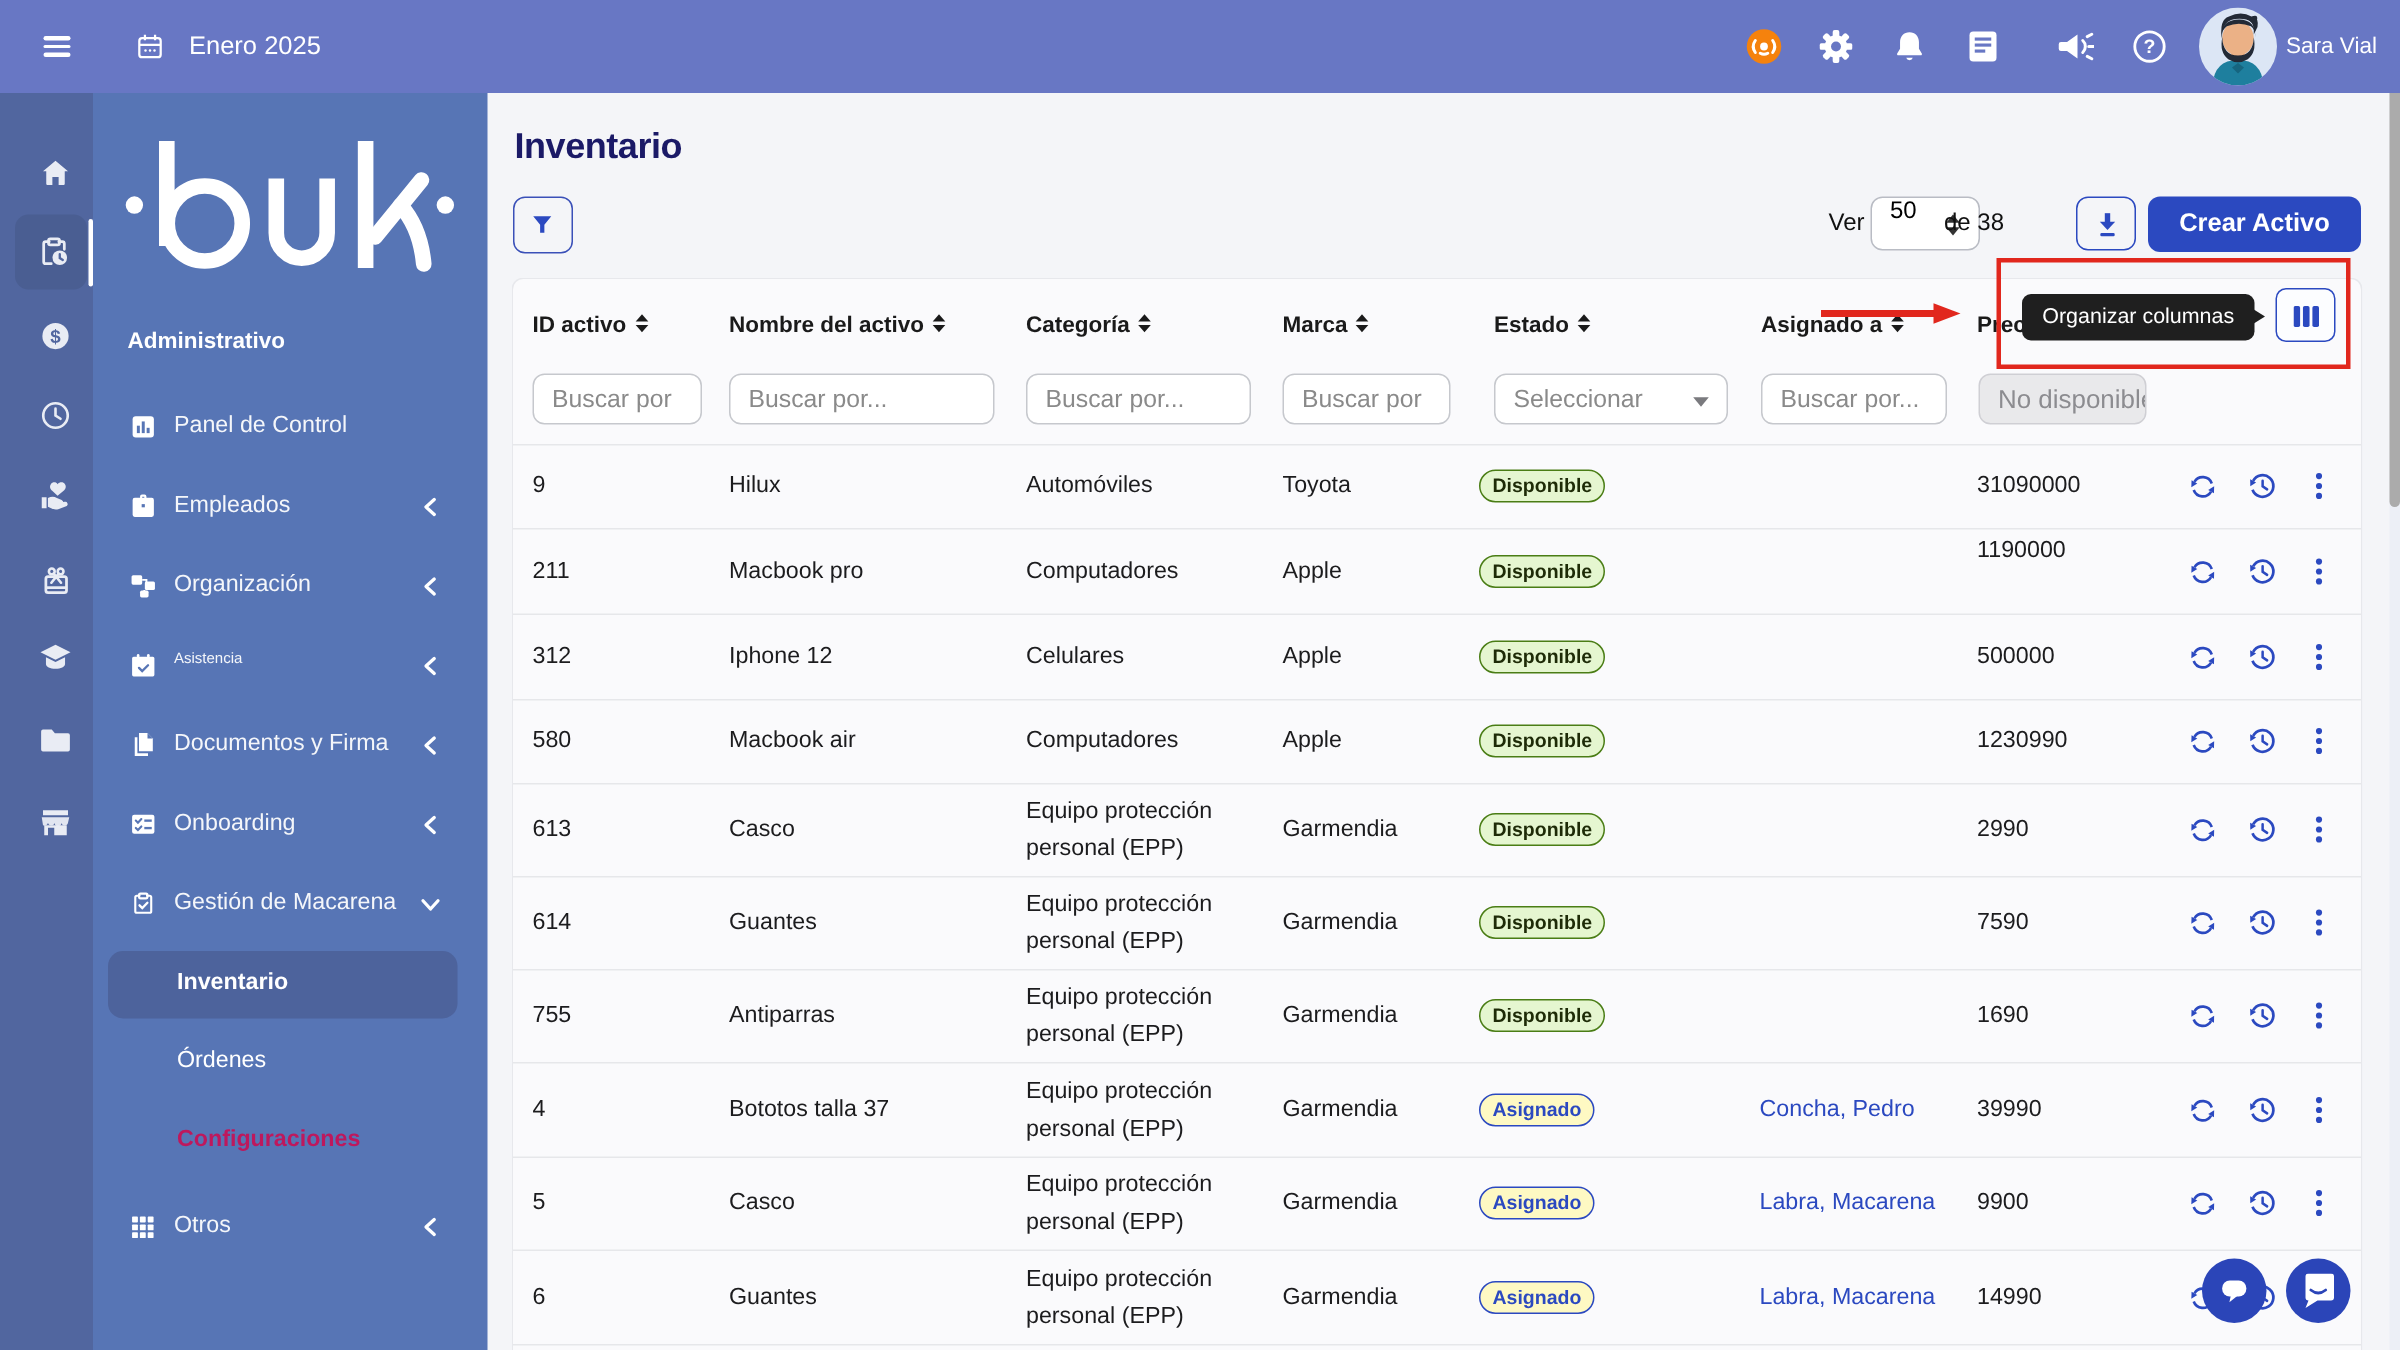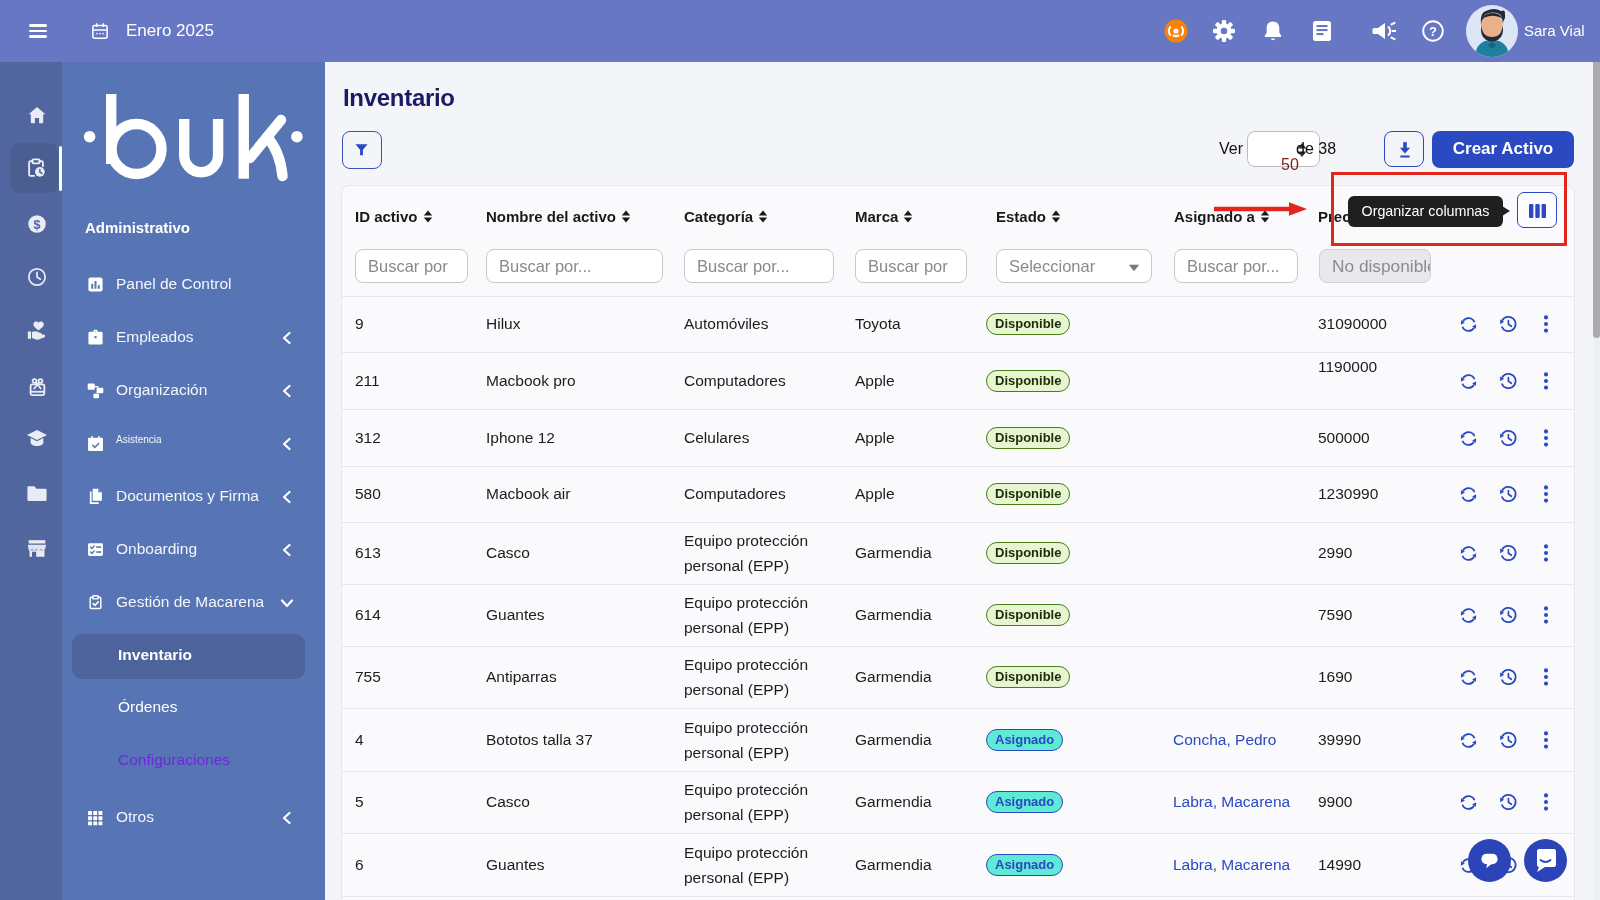--- a/index.html
+++ b/index.html
@@ -19,35 +19,35 @@
 #panel { position:absolute; left:62px; top:62px; width:263px; height:838px; background:#5775B5; z-index:20; }
 #stripActive { position:absolute; left:10px; top:143px; width:48px; height:50px; background:#4A5E92; border-radius:9px; }
 #stripBar { position:absolute; left:58.5px; top:146px; width:3.5px; height:45px; background:#fff; border-radius:2px; }
 #admtxt { position:absolute; left:85px; top:219px; color:#fff; font-size:15px; font-weight:bold; z-index:21; }
 #invActive { position:absolute; left:72px; top:634px; width:233px; height:45px; background:#4D639C; border-radius:10px; z-index:20; }
 
 #title { position:absolute; left:343px; top:84px; font-size:24px; font-weight:bold; color:#1B1A67; letter-spacing:-0.3px; z-index:1;}
 #filterbtn { position:absolute; left:342px; top:131px; width:40px; height:38px; border:1.6px solid #3A50B8; border-radius:8px; z-index:1;}
 #vertxt { position:absolute; left:1219px; top:140px; font-size:16px; color:#111; z-index:1;}
 #sel50 { position:absolute; left:1247px; top:131px; width:73px; height:36px; background:#fff; border:1px solid #B9BCC4; border-radius:8px; z-index:1;}
-#sel50 span { position:absolute; left:12px; top:24px; font-size:16px; color:#7f1d1d;margin-left:21px; }
+#sel50 span { position:absolute; left:12px; top:0; font-size:16px; color:#000000; }
 #de38 { position:absolute; left:1296px; top:140px; font-size:16px; color:#111; z-index:1;}
 #dlbtn { position:absolute; left:1384px; top:131px; width:40px; height:36px; border:1.6px solid #2B49C0; border-radius:8px; z-index:1;}
 #crearbtn { position:absolute; left:1432px; top:131px; width:142px; height:37px; background:#2B49C0; border-radius:8px; color:#fff; font-size:17px; font-weight:bold; text-align:center; line-height:36px; z-index:1;}
 #card { position:absolute; left:341px; top:185px; width:1234px; height:715px; background:#FAFAFC; border:1px solid #E7E8EC; border-bottom:none; border-radius:8px 8px 0 0; }
 
 .th { position:absolute; top:208px; font-size:15px; font-weight:bold; color:#1A1A1A; white-space:nowrap; z-index:2; }
 .sorti { display:inline-block; vertical-align:-1px; margin-left:5px; }
 .finput { position:absolute; top:249px; height:34px; background:#fff; border:1px solid #C6C8CD; border-radius:8px; font-size:16.5px; color:#8a8a8a; line-height:32px; padding-left:12px; white-space:nowrap; overflow:hidden; z-index:2; }
 .row-border { position:absolute; left:342px; width:1232px; height:1px; background:#E6E7EA; }
 .cell { position:absolute; font-size:15.5px; color:#1C1C1E; white-space:nowrap; z-index:2; }
 .cellwrap { position:absolute; font-size:15.5px; color:#1C1C1E; width:170px; line-height:25px; z-index:2; }
 .pill { position:absolute; height:22px; border-radius:12px; font-size:13px; font-weight:bold; line-height:20px; padding:0 8px; z-index:2; }
 .pill.green { background:#E5F6D0; border:1.5px solid #4A7D15; color:#1E2B07; }
-.pill.blue { background:#5eead4; border:1.5px solid #2B49C0; color:#2B49C0; }
+.pill.blue { background:#fef9c3; border:1.5px solid #2B49C0; color:#2B49C0; }
 .alink { position:absolute; font-size:15.5px; color:#2B49C0; white-space:nowrap; z-index:2; }
 
 #tooltip { position:absolute; left:1348px; top:196px; width:155px; height:31px; background:#1F1F1F; border-radius:6px; color:#fff; font-size:14.3px; text-align:center; line-height:30px; z-index:6; }
 #tooltip:after { content:""; position:absolute; right:-7px; top:10px; border-top:5.5px solid transparent; border-bottom:5.5px solid transparent; border-left:8px solid #1F1F1F; }
 #colbtn { position:absolute; left:1517px; top:192px; width:40px; height:36px; background:#FCFDFF; border:1.6px solid #2B49C0; border-radius:7px; z-index:5; }
 #redrect { position:absolute; left:1331px; top:172px; width:236px; height:74px; border:3.5px solid #E1271D; z-index:7; }
 
 .fab { position:absolute; width:43px; height:43px; border-radius:50%; background:#2B45B8; z-index:8; }
 #sbtrack { position:absolute; left:1593px; top:62px; width:7px; height:838px; background:#ECEFF6; z-index:40; }
 #sbthumb { position:absolute; left:0px; top:0px; width:7px; height:276px; background:#ABABAB; border-radius:0 0 4px 4px; }
@@ -273,21 +273,21 @@
 <path fill="none" stroke="#fff" stroke-width="2" stroke-linecap="round" d="M15.5 4.5 H18 a1.5 1.5 0 0 1 1.5 1.5 v13 a1.5 1.5 0 0 1 -1.5 1.5 H6 A1.5 1.5 0 0 1 4.5 19 V6 A1.5 1.5 0 0 1 6 4.5 h2.5"></path>
 <rect x="8" y="2.5" width="8" height="4.4" rx="1.4" fill="none" stroke="#fff" stroke-width="2"></rect>
 <path d="M8.5 13.5 l2.6 2.6 l4.8-5" stroke="#fff" stroke-width="2.2" fill="none" stroke-linecap="round"></path>
 </svg>
     <div class="abs" style="left:116px;top:593px;font-size:15.5px;font-weight:500;color:#F4F6FA;white-space:nowrap;z-index:21">Gestión de Macarena</div>
     <svg class="abs" style="left:280px;top:596px" width="14" height="14" viewBox="0 0 14 14">
 <path d="M2 4.5 L7 10 L12 4.5" stroke="#fff" stroke-width="2.2" fill="none" stroke-linecap="round" stroke-linejoin="round"></path>
 </svg>
     <div class="abs" style="left:118px;top:646px;font-size:15.5px;font-weight:bold;color:#FFFFFF;white-space:nowrap;z-index:21">Inventario</div>
     <div class="abs" style="left:118px;top:698px;font-size:15.5px;font-weight:500;color:#FFFFFF;white-space:nowrap;z-index:21">Órdenes</div>
-    <div class="abs" style="left:118px;top:751px;font-size:15.5px;font-weight:400;color:#6d28d9;white-space:nowrap;z-index:21">Configuraciones</div>
+    <div class="abs" style="left:118px;top:751px;font-size:15.5px;font-weight:700;color:#be185d;white-space:nowrap;z-index:21">Configuraciones</div>
     <svg class="abs" style="left:87px;top:810px" width="16" height="16" viewBox="0 0 23 23">
       <rect x="1.5" y="1.5" width="5.6" height="5.6" rx="0.8" fill="#fff"></rect>
       <rect x="9.0" y="1.5" width="5.6" height="5.6" rx="0.8" fill="#fff"></rect>
       <rect x="16.5" y="1.5" width="5.6" height="5.6" rx="0.8" fill="#fff"></rect>
       <rect x="1.5" y="9.0" width="5.6" height="5.6" rx="0.8" fill="#fff"></rect>
       <rect x="9.0" y="9.0" width="5.6" height="5.6" rx="0.8" fill="#fff"></rect>
       <rect x="16.5" y="9.0" width="5.6" height="5.6" rx="0.8" fill="#fff"></rect>
       <rect x="1.5" y="16.5" width="5.6" height="5.6" rx="0.8" fill="#fff"></rect>
       <rect x="9.0" y="16.5" width="5.6" height="5.6" rx="0.8" fill="#fff"></rect>
       <rect x="16.5" y="16.5" width="5.6" height="5.6" rx="0.8" fill="#fff"></rect>

